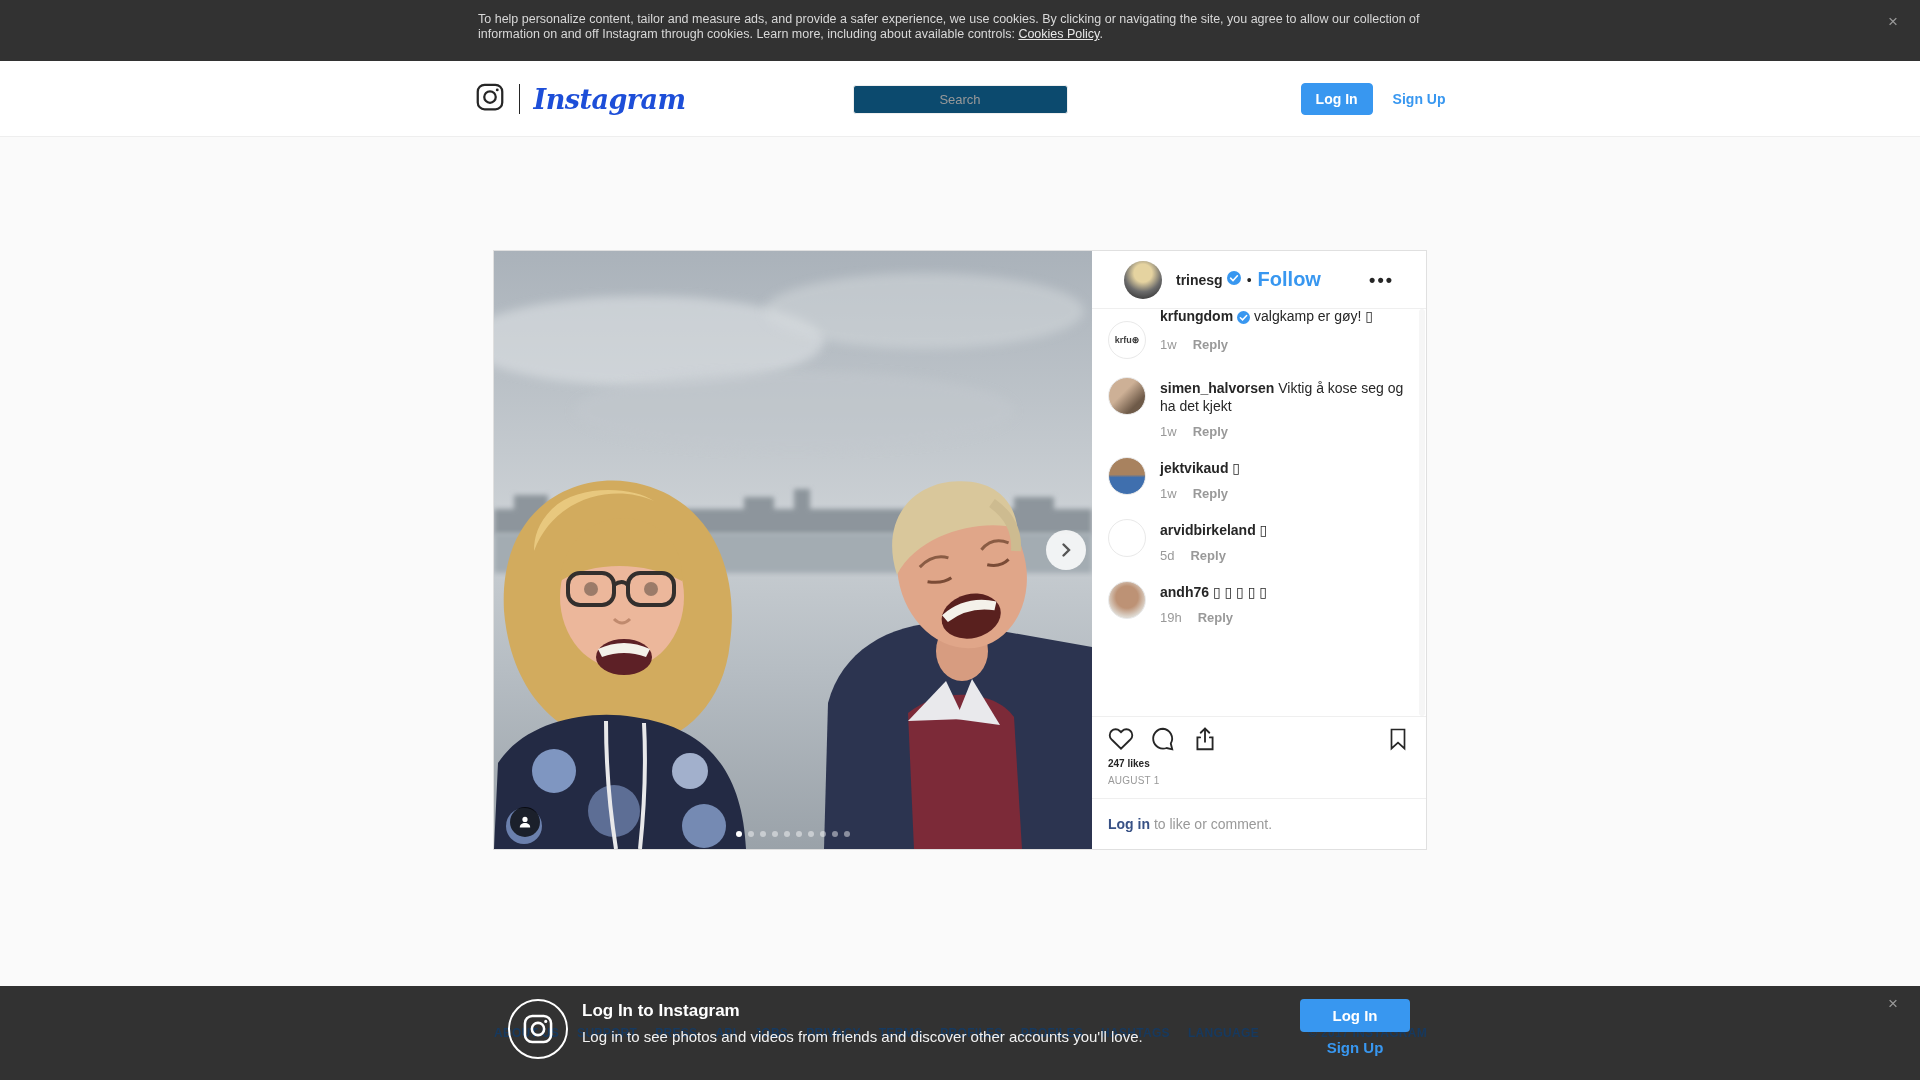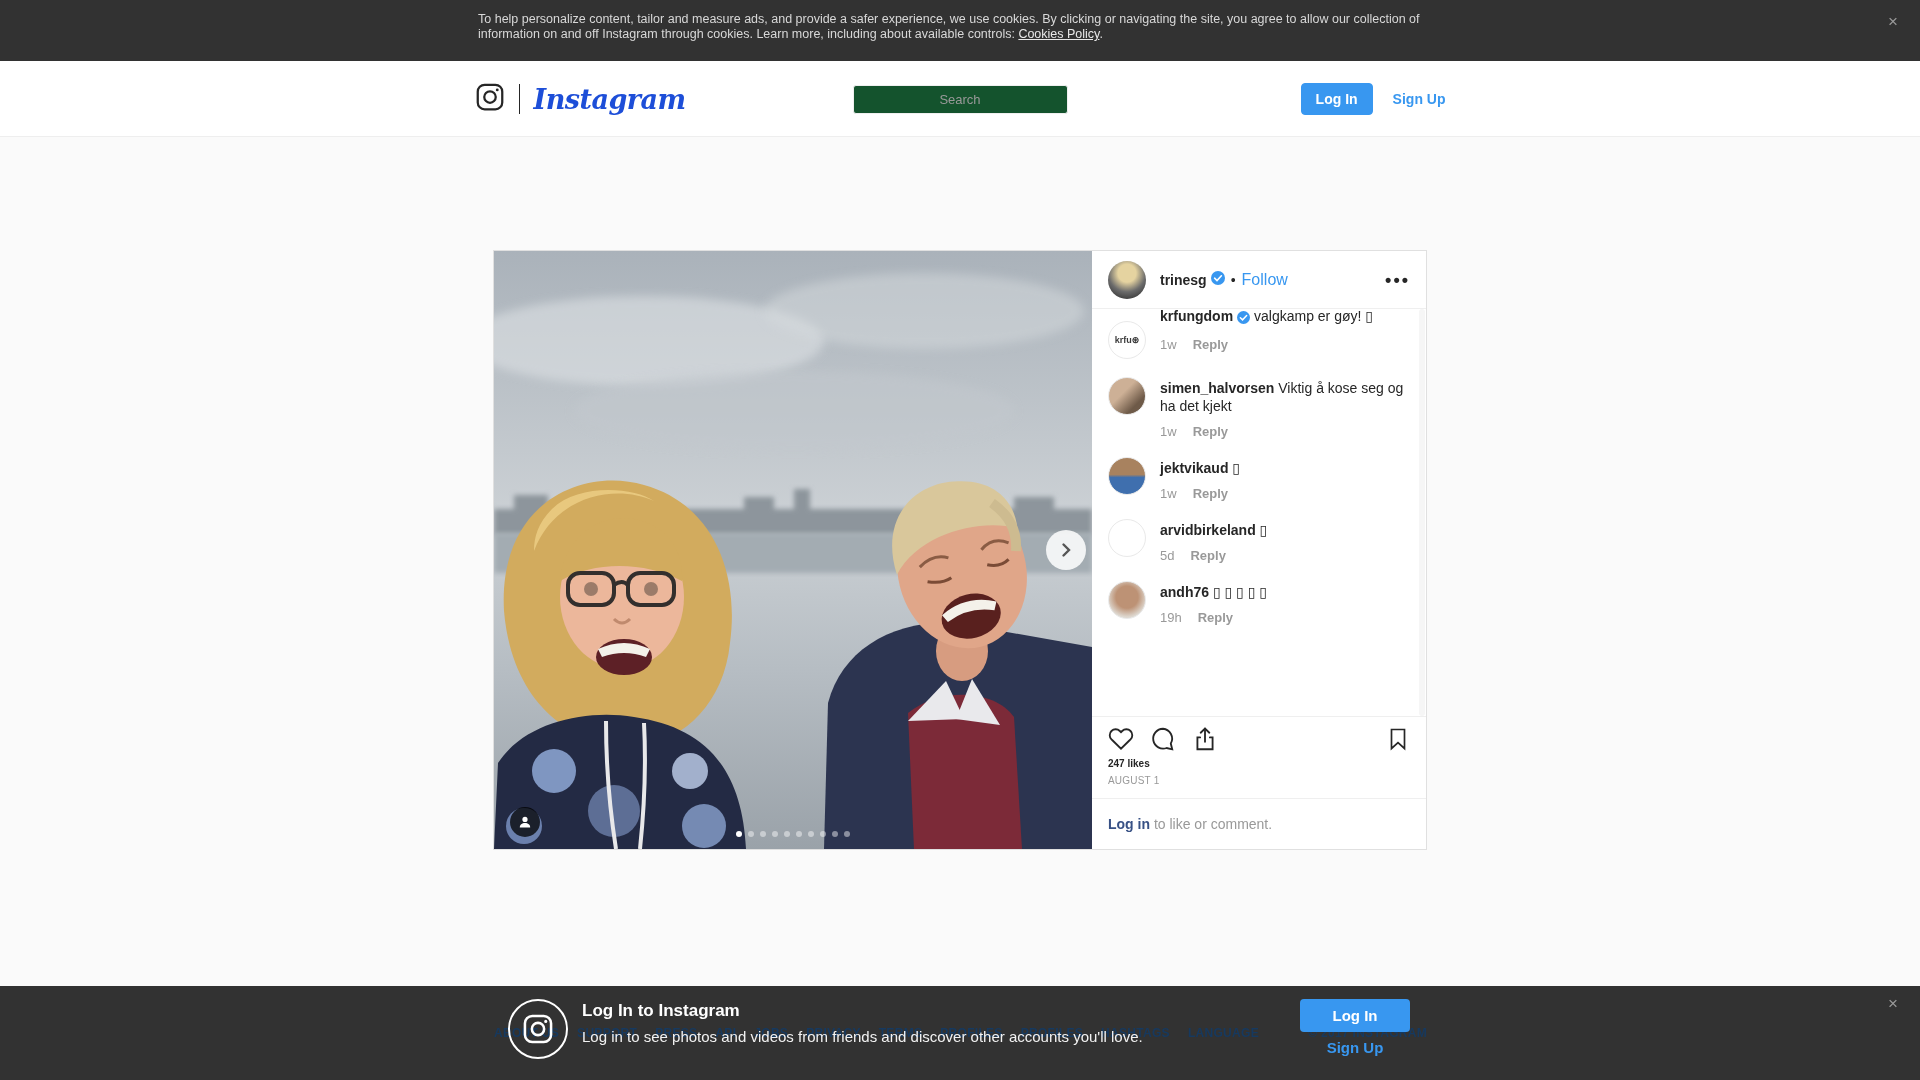--- a/index.html
+++ b/index.html
@@ -10,44 +10,44 @@
   .cookie-text { position:absolute; left:478px; top:12px; width:990px; font-size:12.5px; line-height:15px; color:#d8d8d8; }
   .cookie-link { color:#e8e8e8; text-decoration:underline; cursor:pointer; }
   .banner-close { position:absolute; right:22px; top:13px; color:#9a9a9a; font-size:17px; cursor:pointer; line-height:17px; }
 
   
   .header { position:absolute; top:61px; left:0; width:1920px; height:76px; background:#fff; border-bottom:1px solid #eee; z-index:40; }
   .header-inner { position:relative; width:935px; height:76px; margin:0 auto; }
   .brand { position:absolute; left:-18px; top:21px; display:flex; align-items:center; gap:14px; cursor:pointer; }
   .brand-divider { width:1px; height:30px; background:#262626; }
   .wordmark { font-family:"DejaVu Serif", serif; font-style:italic; font-weight:600; font-size:27px; color:#1d4ed8; letter-spacing:-.5px; }
-  .search-box { position:absolute; left:360px; top:24px; width:215px; height:29px; background:#14532d; border:1px solid #efefef; border-radius:3px; text-align:left; font-size:13px; color:#999; }
+  .search-box { position:absolute; left:360px; top:24px; width:215px; height:29px; background:#0c4a6e; border:1px solid #efefef; border-radius:3px; text-align:left; font-size:13px; color:#999; }
   .search-box::placeholder { color:#999; text-align:center; }
   .header-auth { position:absolute; right:-18px; top:22px; display:flex; align-items:center; gap:20px; }
   .btn-blue { background:#3897f0; border:1px solid #3897f0; color:#fff; font-weight:bold; font-size:14px; border-radius:4px; padding:7px 14px; cursor:pointer; font-family:"Liberation Sans", sans-serif; }
   .link-blue { color:#3897f0; font-weight:bold; font-size:14px; cursor:pointer; }
 
   
   .modal { position:absolute; left:493px; top:250px; width:934px; height:600px; background:#fff; border:1px solid #e0e0e0; display:flex; }
   .photo-pane { position:relative; width:598px; height:598px; background:#b9c0c6; flex:none; }
   .photo-pane svg.scene { display:block; width:598px; height:598px; }
   .next-btn { position:absolute; right:6px; top:279px; width:40px; height:40px; border-radius:50%; background:rgba(255,255,255,.85); display:flex; align-items:center; justify-content:center; cursor:pointer; }
   .tagged-badge { position:absolute; left:16px; bottom:12px; width:30px; height:30px; border-radius:50%; background:rgba(0,0,0,.75); display:flex; align-items:center; justify-content:center; cursor:pointer; }
   .dots { position:absolute; left:0; bottom:12px; width:100%; display:flex; justify-content:center; gap:6px; }
   .dot { width:6px; height:6px; border-radius:50%; background:rgba(255,255,255,.45); }
   .dot.active { background:#fff; }
 
   
   .panel { position:relative; width:334px; height:598px; display:flex; flex-direction:column; background:#fff; }
-  .post-header { height:58px; flex:none; display:flex; align-items:center; padding:0 16px; border-bottom:1px solid #efefef; }
+  .post-header { height:58px; flex:none; display:flex; align-items:center; padding:0 32px; border-bottom:1px solid #efefef; }
   .avatar { width:38px; height:38px; border-radius:50%; flex:none; background:radial-gradient(circle at 50% 32%, #e5d3a0 0 28%, #6b6b6b 58%, #1f1f1f 100%); }
   .post-user { margin-left:14px; font-size:14px; font-weight:bold; color:#262626; cursor:pointer; }
   .vbadge { display:inline-block; vertical-align:-3px; margin-left:4px; }
   .sep-dot { color:#262626; font-size:14px; margin:0 6px; }
-  .follow-link { color:#3897f0; font-weight:normal; font-size:16px; cursor:pointer; }
+  .follow-link { color:#3897f0; font-weight:bold; font-size:20px; cursor:pointer; }
   .more-btn { margin-left:auto; color:#262626; font-size:18px; letter-spacing:2px; font-weight:bold; cursor:pointer; line-height:10px; }
 
   .comments-scroll { flex:1 1 auto; overflow:hidden; position:relative; }
   .comment-row { display:flex; padding:9px 16px; }
   .comment-row.clipped { margin-top:-13px; }
   .comment-row.clipped .c-avatar { margin-top:16px; }
   .c-avatar { width:38px; height:38px; border-radius:50%; flex:none; border:1px solid #e9e9e9; display:flex; align-items:center; justify-content:center; font-size:9px; font-weight:bold; color:#3c3c3c; overflow:hidden; }
   .c-body { margin-left:14px; padding-top:2px; }
   .c-text { font-size:14px; line-height:18px; color:#262626; }
   .c-user { font-weight:bold; color:#262626; cursor:pointer; }

